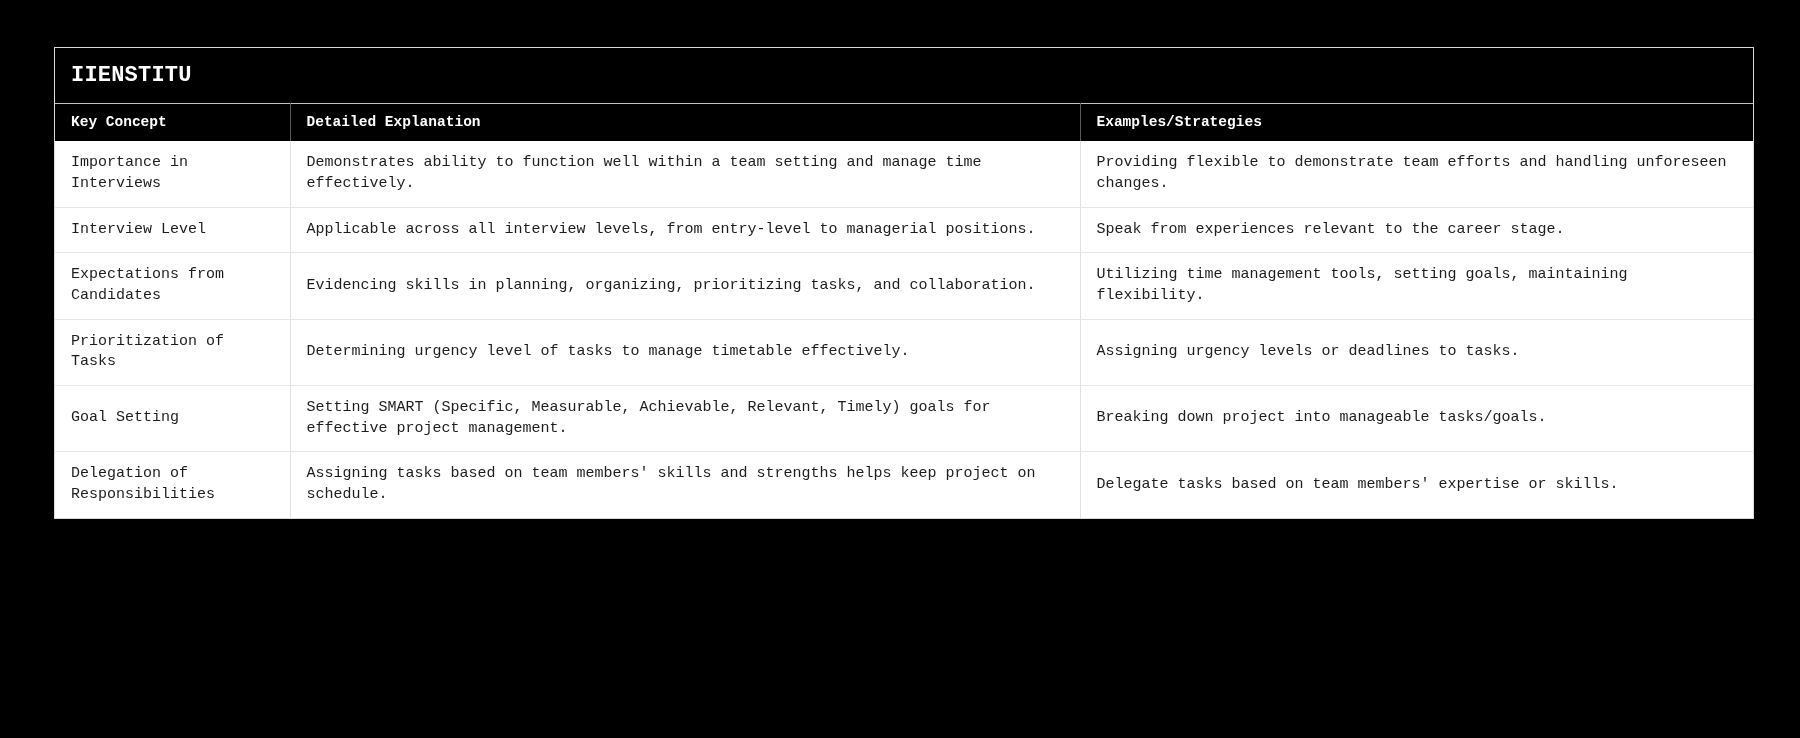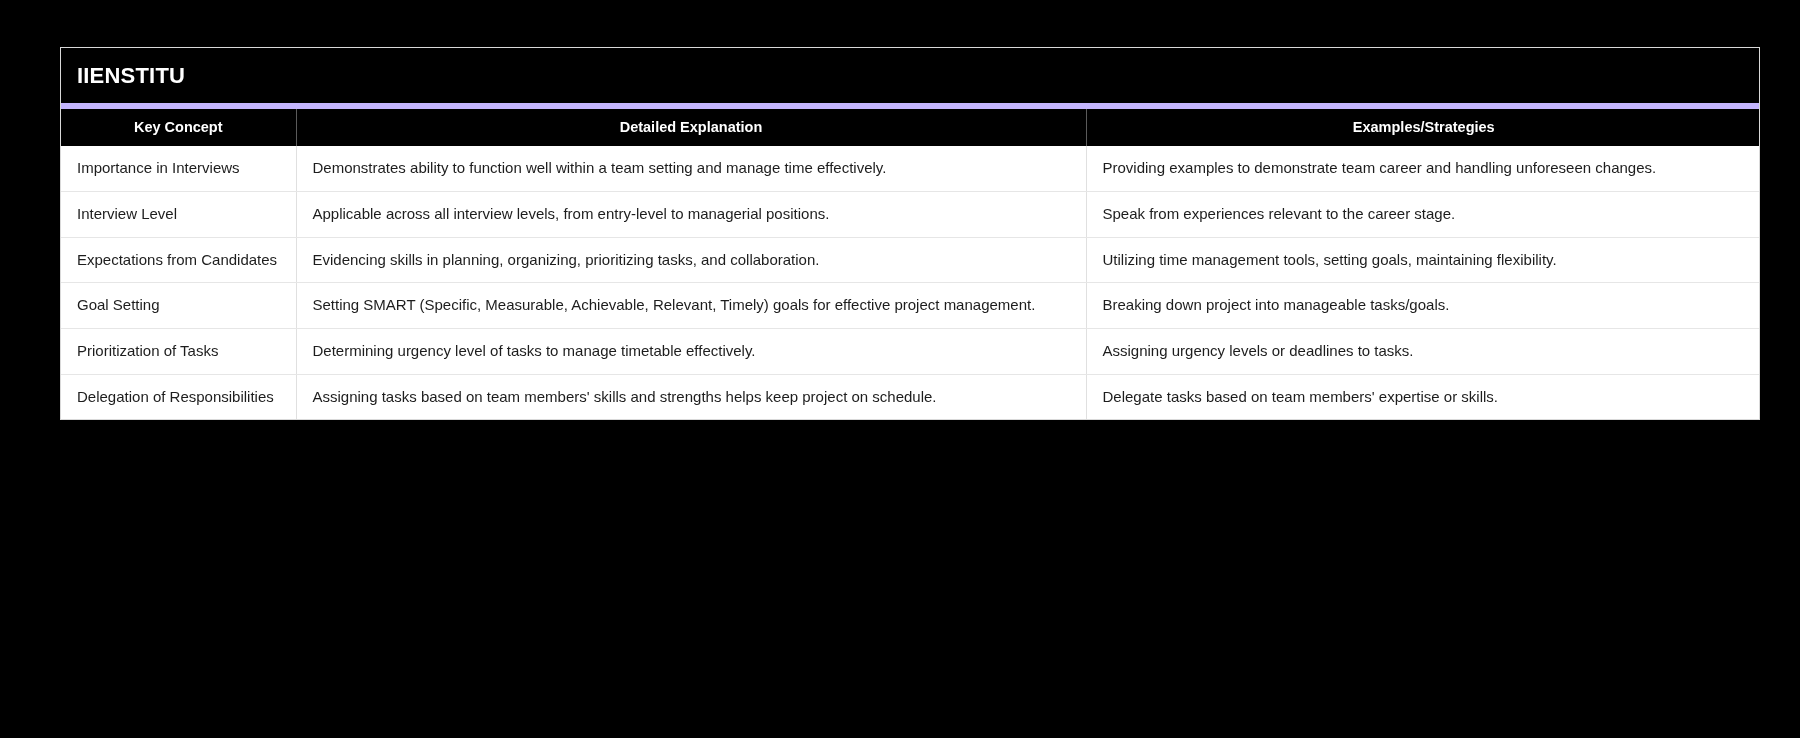--- a/index.html
+++ b/index.html
@@ -15,27 +15,28 @@
   }
   #page {
     position: relative;
     width: 1800px;
     height: 738px;
     background: #000000;
     box-sizing: border-box;
   }
   #table-card {
     position: absolute;
-    left: 60px;
+    left: 54px;
     top: 47px;
     width: 1700px;
     background: #6d28d9;
     border: 1px solid #d9d9d9;
     box-sizing: border-box;
     overflow: hidden;
+    font-family: Liberation Mono, monospace;
   }
   .brand-bar {
     background: #000000;
     padding: 16px 16px 15px 16px;
     box-sizing: border-box;
   }
   .brand-title {
     color: #ffffff;
     font-size: 22px;
     font-weight: bold;
@@ -46,24 +47,24 @@
     width: 100%;
     border-collapse: collapse;
     table-layout: fixed;
     background: #ffffff;
   }
   table.data-table thead th {
     background: #000000;
     color: #ffffff;
     font-size: 14.5px;
     font-weight: bold;
-    text-align: center;
+    text-align: left;
     padding: 10px 16px 11px 16px;
     border-right: 1px solid #5a5a5a;
-    border-top: 6px solid #c4b5fd;
+    border-top: 1px solid #c4b5fd;
     vertical-align: middle;
     box-sizing: border-box;
   }
   table.data-table thead th:last-child {
     border-right: none;
   }
   table.data-table tbody td {
     font-size: 15px;
     color: #1d1d1d;
     padding: 12px 16px;
@@ -105,41 +106,41 @@
         <tr>
           <th>Key Concept</th>
           <th>Detailed Explanation</th>
           <th>Examples/Strategies</th>
         </tr>
       </thead>
       <tbody>
         <tr>
           <td>Importance in Interviews</td>
           <td>Demonstrates ability to function well within a team setting and manage time effectively.</td>
-          <td>Providing examples to demonstrate team career and handling unforeseen changes.</td>
+          <td>Providing flexible to demonstrate team efforts and handling unforeseen changes.</td>
         </tr>
         <tr>
           <td>Interview Level</td>
           <td>Applicable across all interview levels, from entry-level to managerial positions.</td>
           <td>Speak from experiences relevant to the career stage.</td>
         </tr>
         <tr>
           <td>Expectations from Candidates</td>
           <td>Evidencing skills in planning, organizing, prioritizing tasks, and collaboration.</td>
           <td>Utilizing time management tools, setting goals, maintaining flexibility.</td>
         </tr>
         <tr>
+          <td>Prioritization of Tasks</td>
+          <td>Determining urgency level of tasks to manage timetable effectively.</td>
+          <td>Assigning urgency levels or deadlines to tasks.</td>
+        </tr>
+        <tr>
           <td>Goal Setting</td>
           <td>Setting SMART (Specific, Measurable, Achievable, Relevant, Timely) goals for effective project management.</td>
           <td>Breaking down project into manageable tasks/goals.</td>
-        </tr>
-        <tr>
-          <td>Prioritization of Tasks</td>
-          <td>Determining urgency level of tasks to manage timetable effectively.</td>
-          <td>Assigning urgency levels or deadlines to tasks.</td>
         </tr>
         <tr>
           <td>Delegation of Responsibilities</td>
           <td>Assigning tasks based on team members' skills and strengths helps keep project on schedule.</td>
           <td>Delegate tasks based on team members' expertise or skills.</td>
         </tr>
       </tbody>
     </table>
 
   </div>

